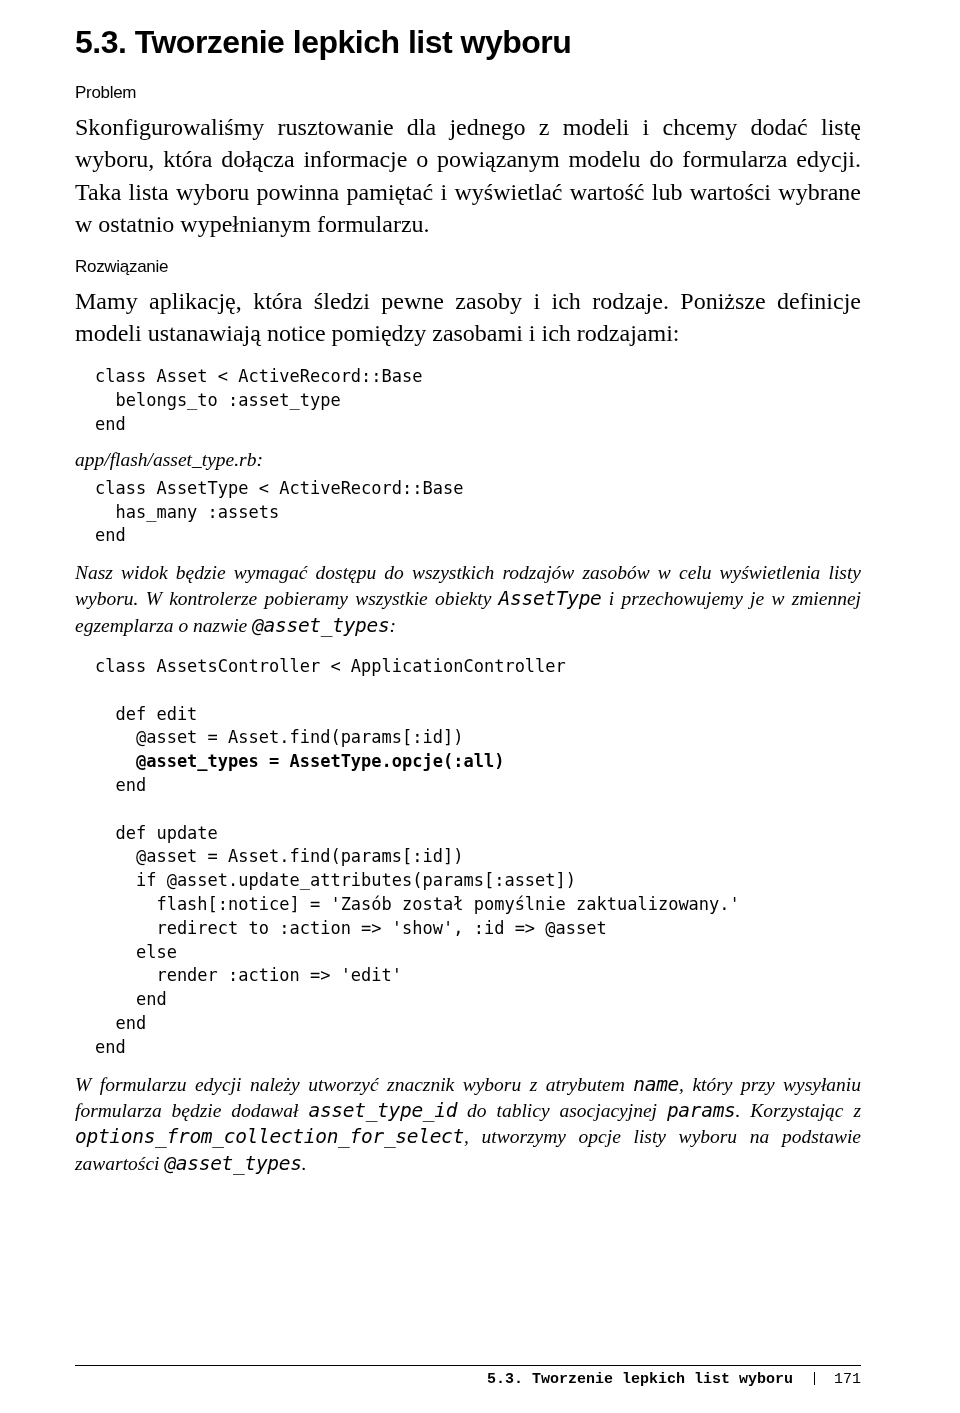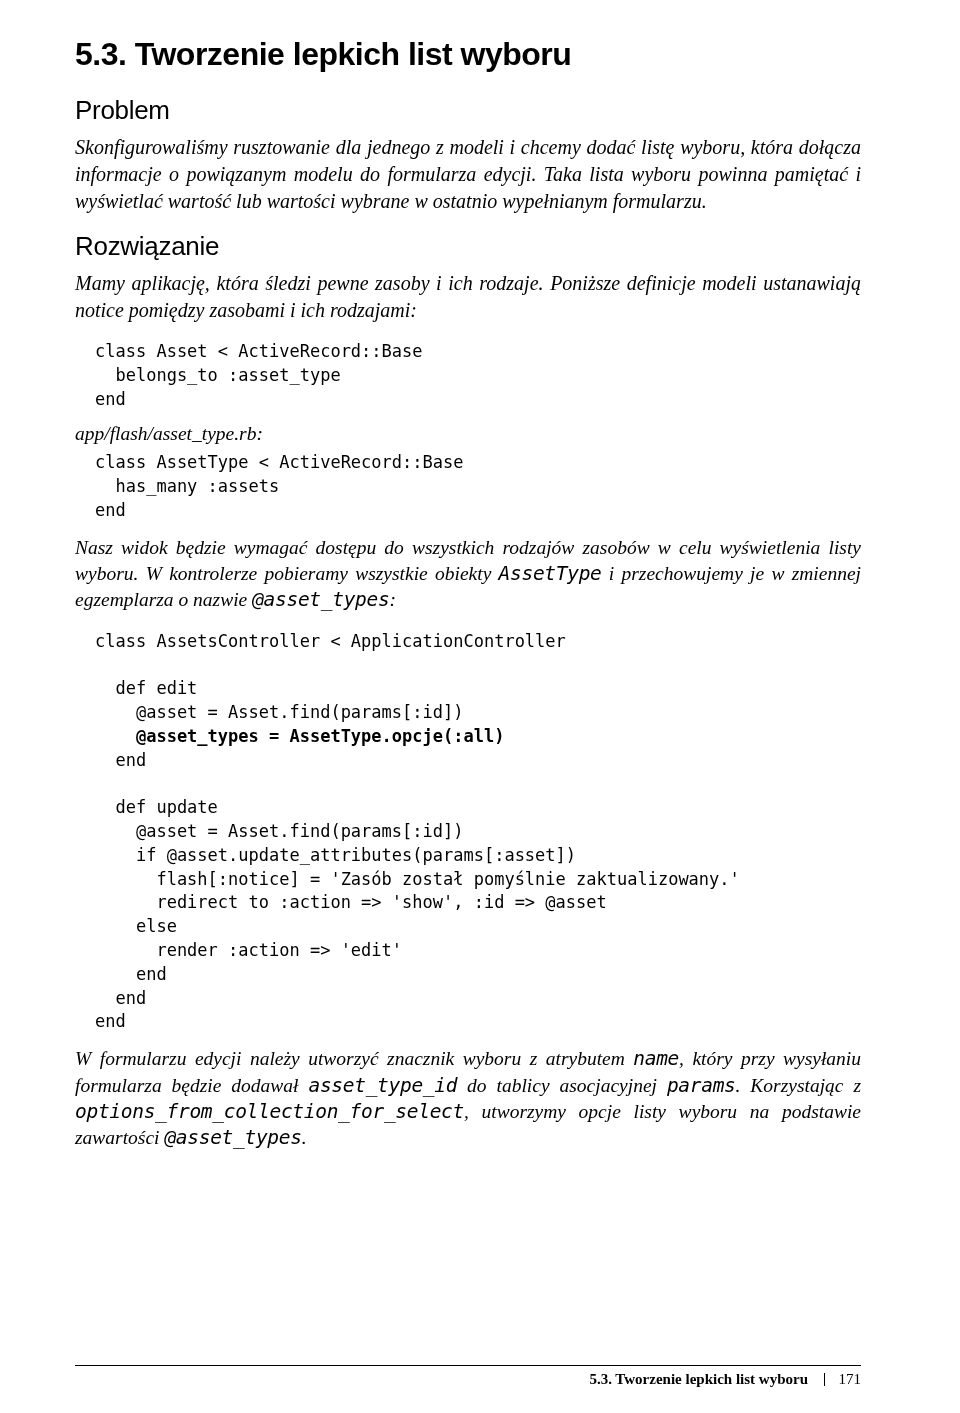--- a/index.html
+++ b/index.html
@@ -5,45 +5,44 @@
     body {
       margin: 0;
       padding: 0;
       font-family: Georgia, 'Times New Roman', serif;
       background: #fff;
       color: #000;
     }
     .page {
       width: 936px;
       min-height: 1413px;
-      padding: 36px 75px 25px 75px;
+      padding: 24px 75px 25px 75px;
       box-sizing: border-box;
       position: relative;
     }
     h1.section-title {
       font-family: 'Myriad Pro', 'Segoe UI', 'Helvetica Neue', Arial, sans-serif;
       font-weight: 600;
       font-size: 32px;
       margin: 0 0 22px 0;
       letter-spacing: -0.5px;
     }
     h2.subhead {
       font-family: 'Myriad Pro', 'Segoe UI', 'Helvetica Neue', Arial, sans-serif;
       font-weight: 500;
-      font-size: 26px;
+      font-size: 17px;
       margin: 0 0 8px 0;
       letter-spacing: -0.3px;
     }
     p.body {
       font-family: 'Palatino Linotype', 'Book Antiqua', Palatino, Georgia, serif;
-      font-size: 20px;
+      font-size: 24px;
       line-height: 1.35;
       margin: 0 0 16px 0;
       text-align: justify;
-      font-style: italic;
     }
     p.body-inline {
       font-family: 'Palatino Linotype', 'Book Antiqua', Palatino, Georgia, serif;
       font-size: 19.5px;
       line-height: 1.35;
       margin: 0 0 16px 0;
       text-align: justify;
       font-style: italic;
     }
     p.filepath {
@@ -67,21 +66,21 @@
     .bold {
       font-weight: bold;
     }
     .footer {
       position: absolute;
       bottom: 25px;
       right: 75px;
       left: 75px;
       border-top: 1px solid #000;
       padding-top: 5px;
-      font-family: Liberation Serif, serif;
+      font-family: Liberation Mono, monospace;
       text-align: right;
       font-size: 15px;
     }
     .footer .divider {
       display: inline-block;
       border-left: 1px solid #000;
       height: 13px;
       margin: 0 10px 0 12px;
       vertical-align: -2px;
     }

